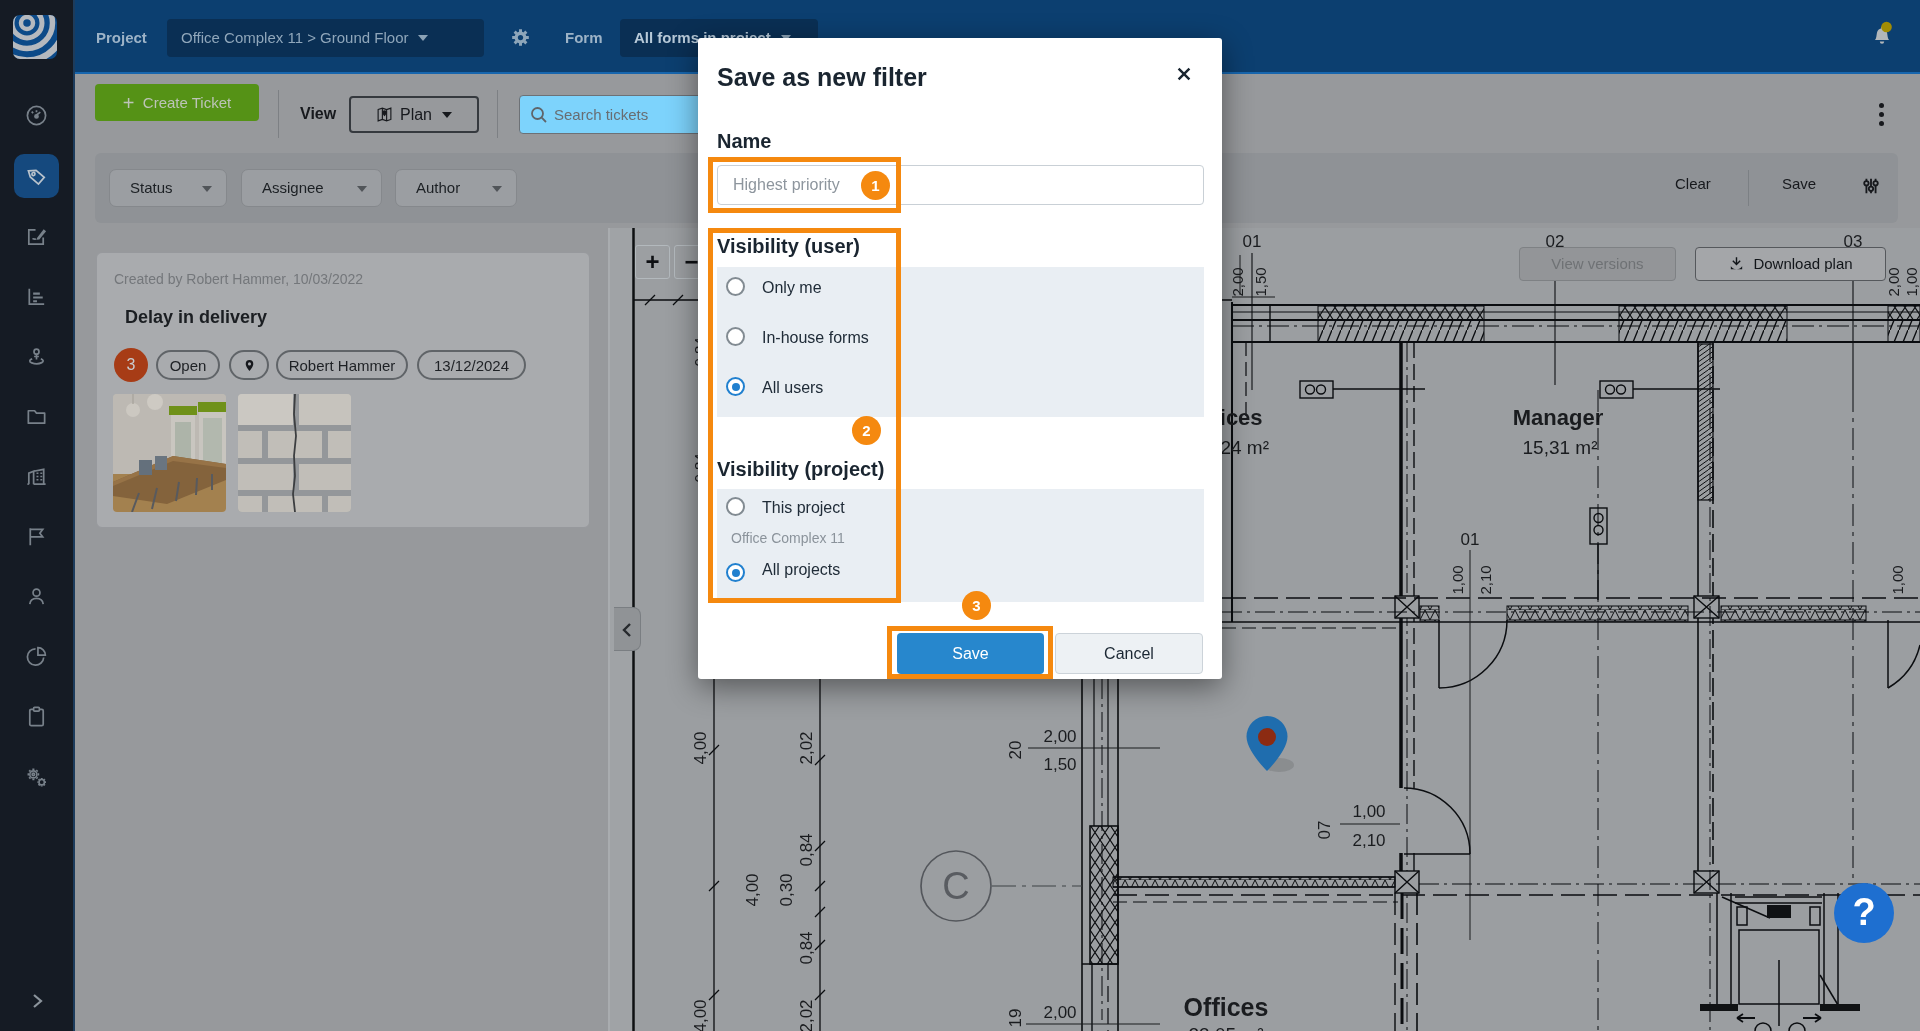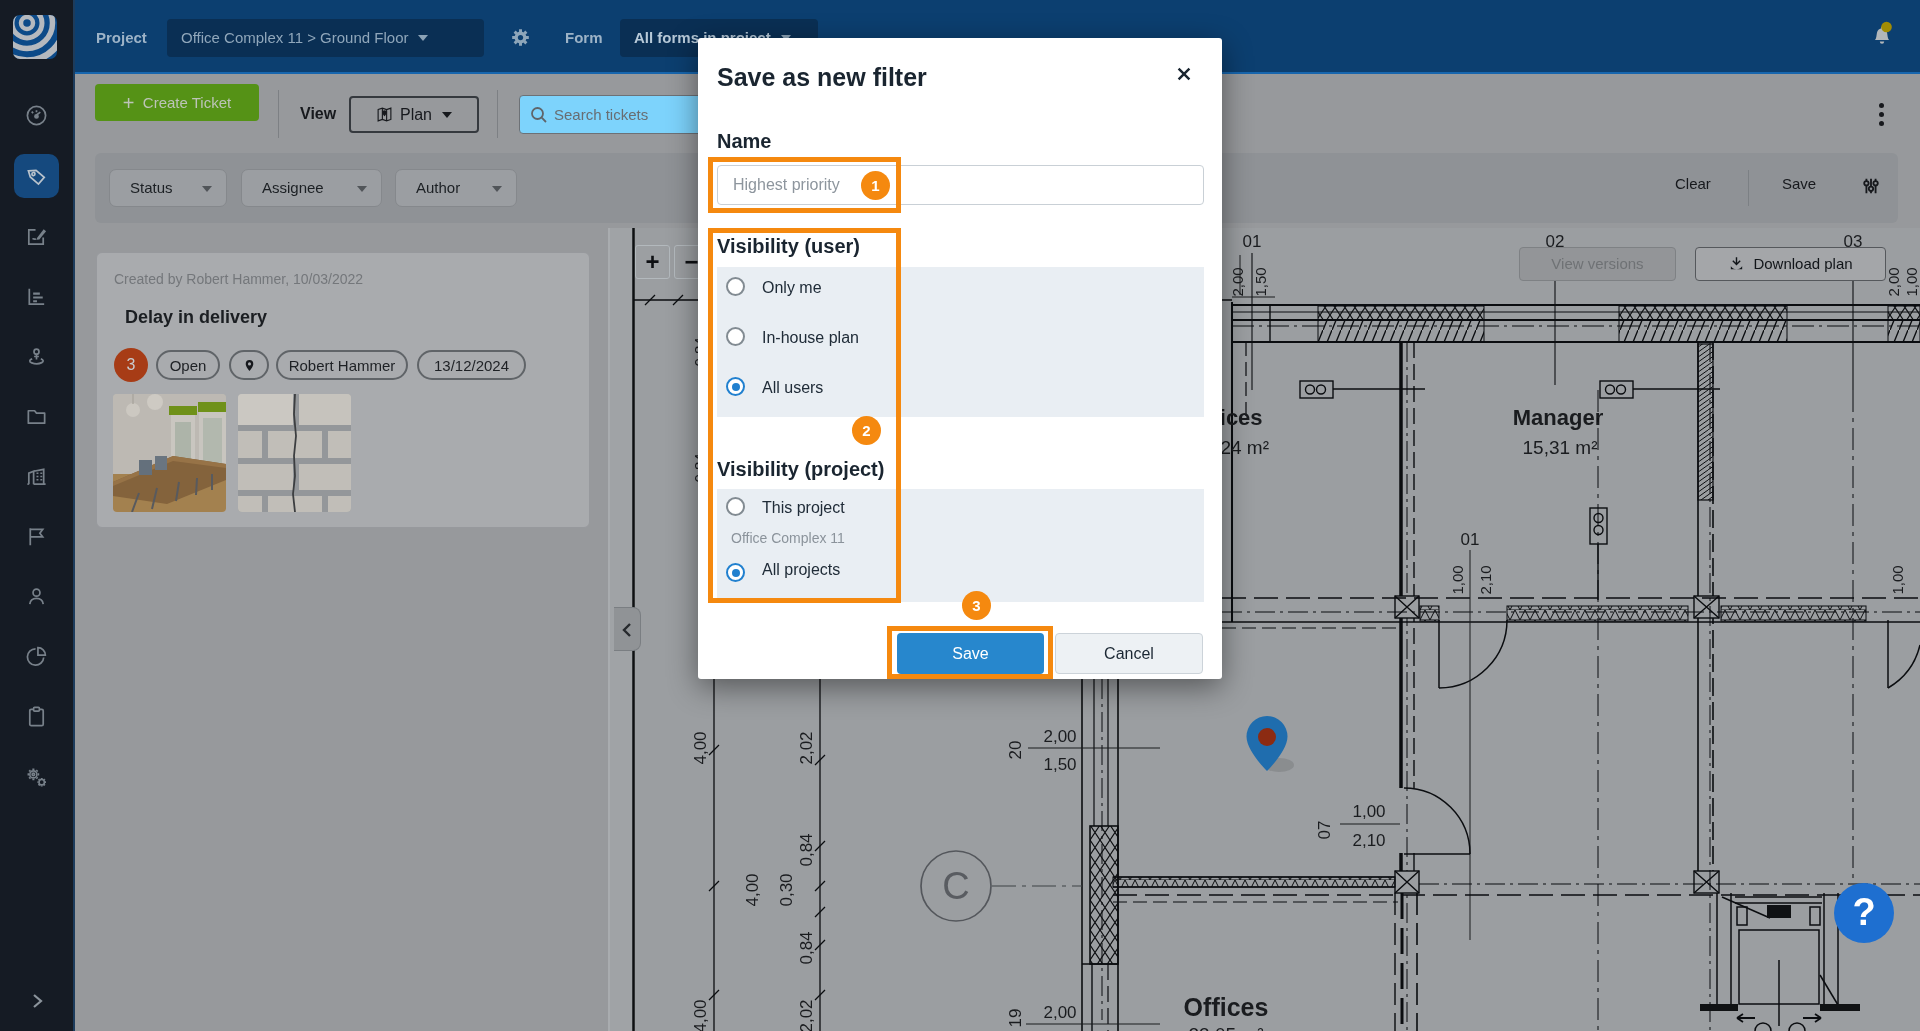--- a/index.html
+++ b/index.html
@@ -496,21 +496,21 @@
       <path d="M4 4 L16 16 M16 4 L4 16"></path>
     </svg>
   <div class="m-label" style="top:92px;">Name</div>
   <div class="abs" style="left:19px; top:127px; width:487px; height:40px; border:1px solid #c9d0d6; border-radius:4px; top:127px;"></div>
   <div class="abs" style="left:35px; top:138px; font-size:16px; color:#8d959d;">Highest priority</div>
   <div class="m-label" style="top:197px;">Visibility (user)</div>
   <div class="panel" style="top:229px; height:150px;">
     <div class="radio" style="top:10px;"></div>
       <div class="rlabel" style="top:12px;">Only me</div>
     <div class="radio" style="top:60px;"></div>
-      <div class="rlabel" style="top:62px;">In-house plan</div>
+      <div class="rlabel" style="top:62px;">In-house forms</div>
     <div class="radio sel" style="top:110px;"></div>
       <div class="rlabel" style="top:112px;">All users</div>
   </div>
   <div class="m-label" style="top:420px;">Visibility (project)</div>
   <div class="panel" style="top:451px; height:113px;">
     <div class="radio" style="top:8px;"></div>
       <div class="rlabel" style="top:10px;">This project</div>
     <div class="abs" style="left:14px; top:41px; font-size:14px; color:#8b939b;">Office Complex 11</div>
     <div class="radio sel" style="top:74px;"></div>
       <div class="rlabel" style="top:72px;">All projects</div>

